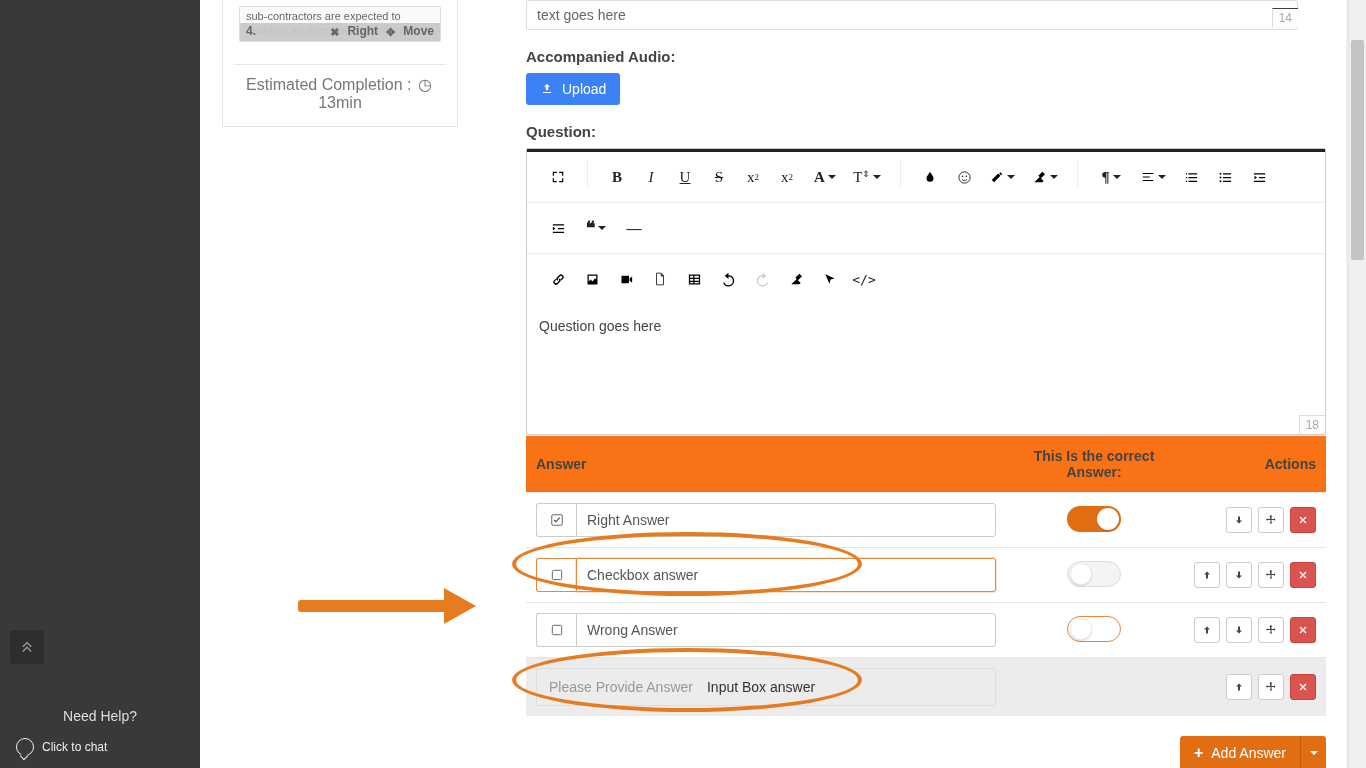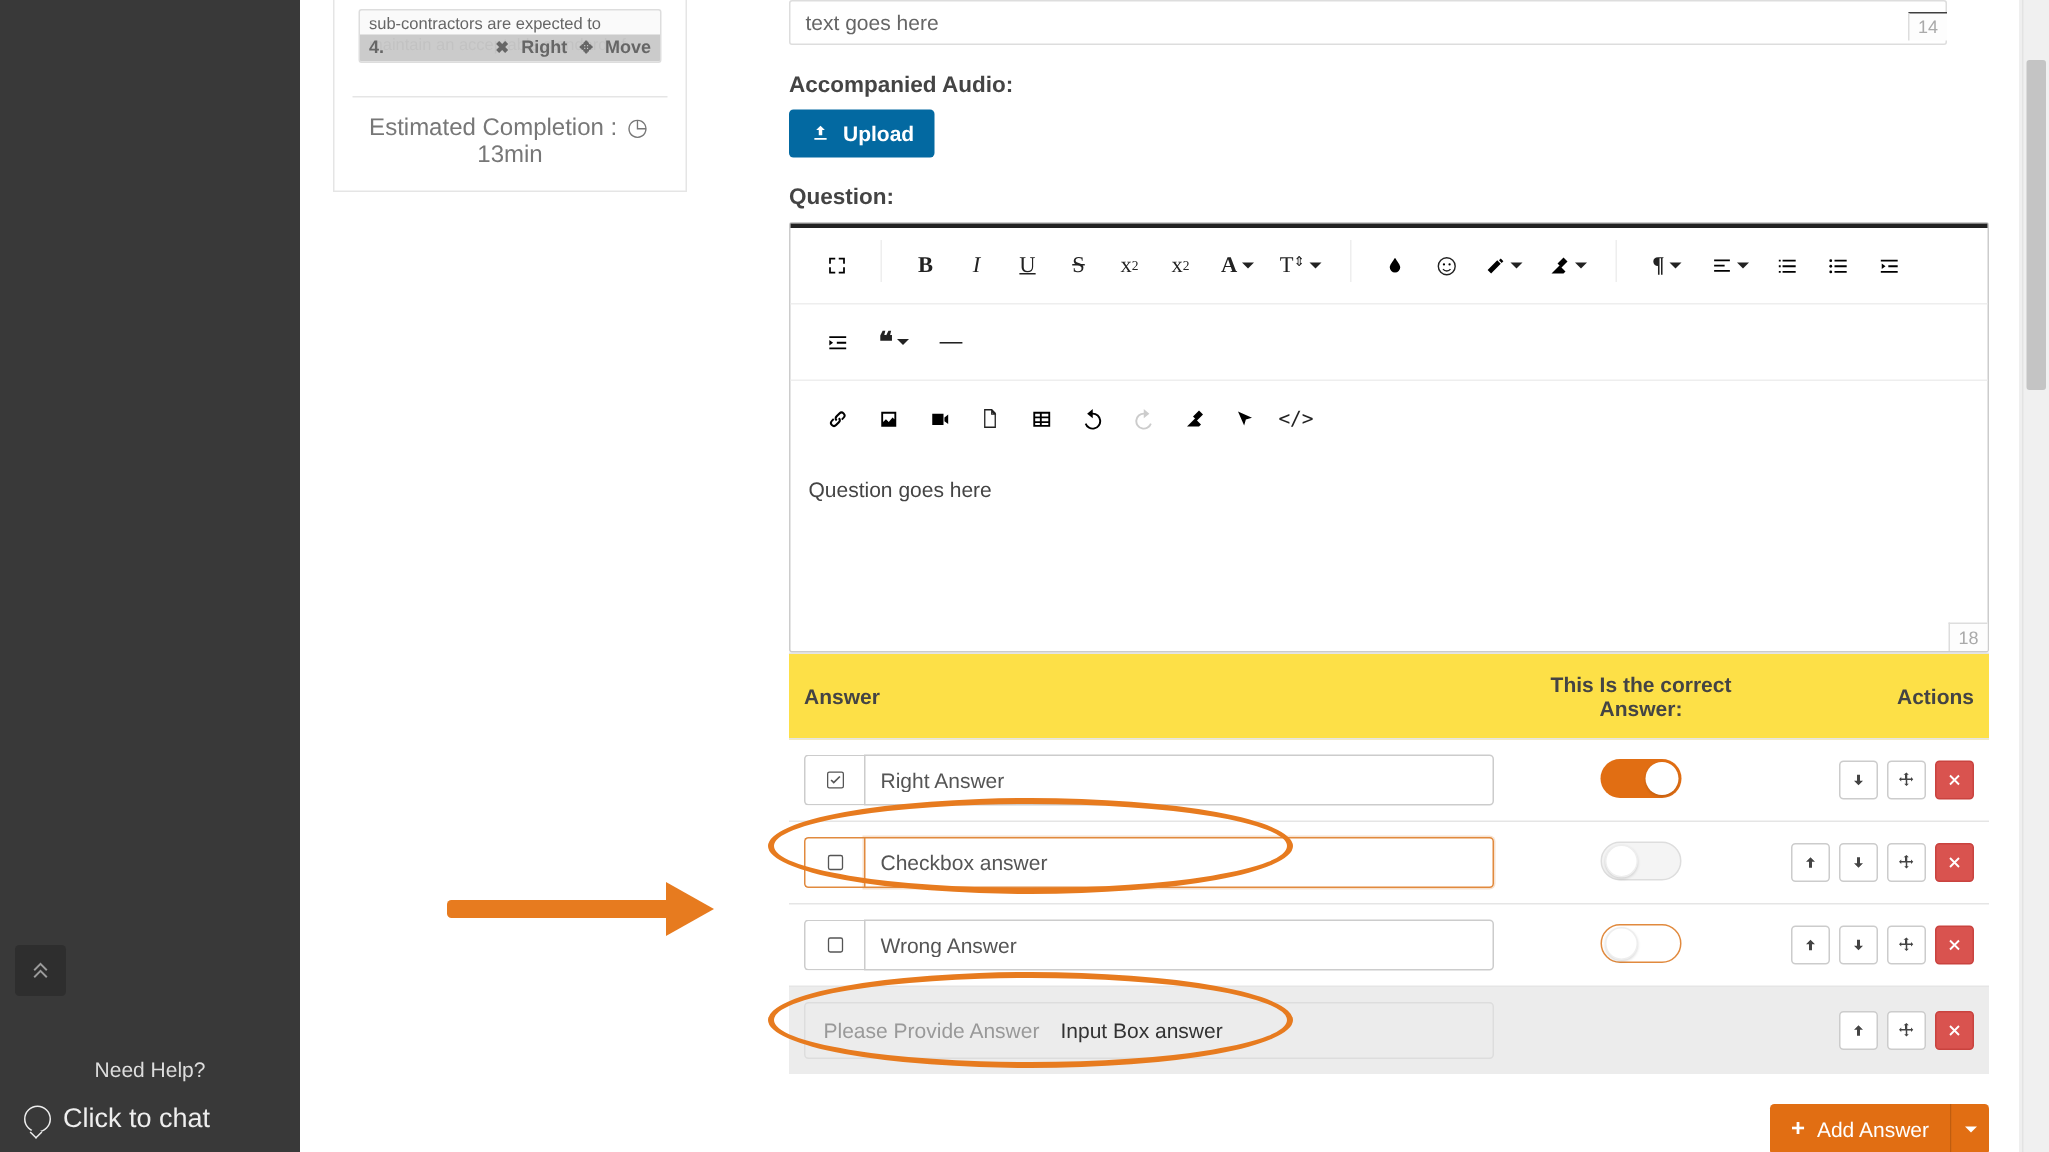--- a/index.html
+++ b/index.html
@@ -1,21 +1,21 @@
 <!DOCTYPE html>
 <html><head>
 <meta charset="utf-8">
 <style>
   * { box-sizing: border-box; margin: 0; padding: 0; }
   body { font-family: -apple-system, "Segoe UI", Helvetica, Arial, sans-serif; font-size: 14px; color: #555; background: #fff; overflow-x: hidden; }
   .dark-sidebar { position: fixed; left: 0; top: 0; width: 200px; height: 100vh; background: #393939; z-index: 100; }
   .scroll-top-btn { position: absolute; left: 10px; bottom: 104px; width: 34px; height: 34px; background: #2e2e2e; color: #888; border-radius: 3px; display: flex; align-items: center; justify-content: center; font-size: 16px; cursor: pointer; }
   .need-help-box { position: absolute; bottom: 0; left: 0; width: 100%; text-align: left; }
   .need-help-label { color: #ddd; font-size: 14px; text-align: center; padding: 6px 0; }
-  .click-chat { color: #eee; font-size: 18px; padding: 8px 16px 12px; display: flex; align-items: center; gap: 8px; }
+  .click-chat { color: #eee; font-size: 12px; padding: 8px 16px 12px; display: flex; align-items: center; gap: 8px; }
   .click-chat .chat-icon { width: 18px; height: 18px; border: 1.5px solid #eee; border-radius: 50%; position: relative; }
   .click-chat .chat-icon::after { content: ""; position: absolute; bottom: -4px; left: 4px; width: 5px; height: 5px; border-left: 1.5px solid #eee; border-bottom: 1.5px solid #eee; transform: rotate(-45deg); background: #393939; }
   .outer-track { margin-left: 200px; background: #efefef; min-height: 100vh; padding: 0 0 30px; }
   .page-canvas { background: #fff; max-width: 1146px; margin-left: 0; padding: 0 20px 20px; position: relative; }
 
   
   .left-card { position: fixed; left: 222px; top: 0; width: 236px; background: #fff; border: 1px solid #e5e5e5; border-top: none; padding: 0; z-index: 50; }
   .thumb-box { margin: 6px 16px 0; height: 36px; overflow: hidden; border: 1px solid #ddd; border-radius: 2px; background: #fafafa; font-size: 11px; color: #666; padding: 2px 6px; line-height: 1.3; position: relative; }
   .thumb-overlay { position: absolute; left: 0; right: 0; bottom: 0; height: 18px; background: rgba(200,200,200,0.94); display: flex; align-items: center; justify-content: flex-end; gap: 8px; padding: 0 6px; font-size: 12px; color: #666; font-weight: 600; }
   .thumb-overlay .ico { font-size: 11px; }
@@ -23,40 +23,40 @@
   .est-line { text-align: center; font-size: 16px; color: #777; padding: 10px 4px 14px; }
   .est-line .clk { margin: 0 2px; }
 
   
   .main-col { margin-left: 306px; padding-top: 0; }
   .text-input-box { border: 1px solid #ddd; border-radius: 2px; padding: 6px 10px; font-size: 14px; color: #666; background: #fff; position: relative; }
   .char-count-box { position: absolute; right: 0; bottom: 0; border: 1px solid #ddd; border-left: 1px solid #ddd; border-top: 1px solid #404040; border-right: none; border-bottom: none; background: #fdfdfd; font-size: 12px; color: #aaa; padding: 2px 6px; }
   .wide-panel { position: relative; }
 
   .section-label { font-weight: 700; font-size: 15px; color: #444; margin: 18px 0 8px; }
-  .btn-orange { background: #0369a1; color: #fff; border: none; border-radius: 3px; padding: 8px 14px; font-size: 14px; font-weight: 700; display: inline-flex; align-items: center; gap: 8px; cursor: pointer; }
+  .btn-orange { background: #3b82f6; color: #fff; border: none; border-radius: 3px; padding: 8px 14px; font-size: 14px; font-weight: 400; display: inline-flex; align-items: center; gap: 8px; cursor: pointer; }
   .btn-orange svg { fill: #fff; }
 
   
   .editor-wrap { border: 1px solid #ccc; border-radius: 2px; background: #fff; margin-top: 6px; position: relative; }
   .editor-accent { height: 3px; background: #222; }
   .editor-toolbar { display: flex; flex-wrap: wrap; padding: 4px 6px; }
   .editor-toolbar.row2 { border-top: 1px solid #eee; }
   .tb-group { display: flex; align-items: center; padding: 4px 8px; }
   .tb-sep { width: 1px; height: 28px; background: #eee; margin: 4px 4px; }
   .tb-btn { width: 34px; height: 34px; display: flex; align-items: center; justify-content: center; color: #222; cursor: pointer; border-radius: 3px; font-size: 15px; font-family: Georgia, serif; }
   .tb-btn.caret::after { content: ""; display: inline-block; margin-left: 3px; border: 4px solid transparent; border-top-color: #222; transform: translateY(2px); }
   .tb-btn.wider { width: 42px; }
   .tb-btn.disabled { color: #ccc; }
   .editor-body { min-height: 130px; padding: 14px 12px; font-size: 14px; color: #444; position: relative; }
   .editor-body .cc { position: absolute; right: 0; bottom: 0; border-top: 1px solid #ddd; border-left: 1px solid #ddd; font-size: 12px; color: #aaa; padding: 2px 6px; background: #fdfdfd; }
 
   
   .ans-table { width: 100%; border-collapse: collapse; margin-top: 0; }
-  .ans-table th { text-align: left; font-weight: 700; font-size: 14px; color: #444; padding: 12px 10px; border-top: 1px solid #e5e5e5; background: #fde047; }
+  .ans-table th { text-align: left; font-weight: 700; font-size: 14px; color: #444; padding: 12px 10px; border-top: 1px solid #e5e5e5; background: #f97316; }
   .ans-table th.center { text-align: center; }
   .ans-table th.right { text-align: right; }
   .ans-table td { padding: 10px; border-top: 1px solid #e5e5e5; vertical-align: middle; }
   .ans-table td.center { text-align: center; }
   .ans-table td.right { text-align: right; white-space: nowrap; }
   .answer-cell { display: flex; align-items: stretch; }
   .chk-box { width: 40px; border: 1px solid #ccc; border-right: none; border-radius: 3px 0 0 3px; display: flex; align-items: center; justify-content: center; background: #fff; }
   .ans-input { flex: 1; border: 1px solid #ccc; border-radius: 0 3px 3px 0; padding: 8px 10px; font-size: 14px; color: #555; outline: none; }
   .ans-input.hl { border-color: #e18a3e; box-shadow: 0 0 0 1px rgba(225,138,62,0.25); }
   .chk-box.hl { border-color: #e18a3e; }

